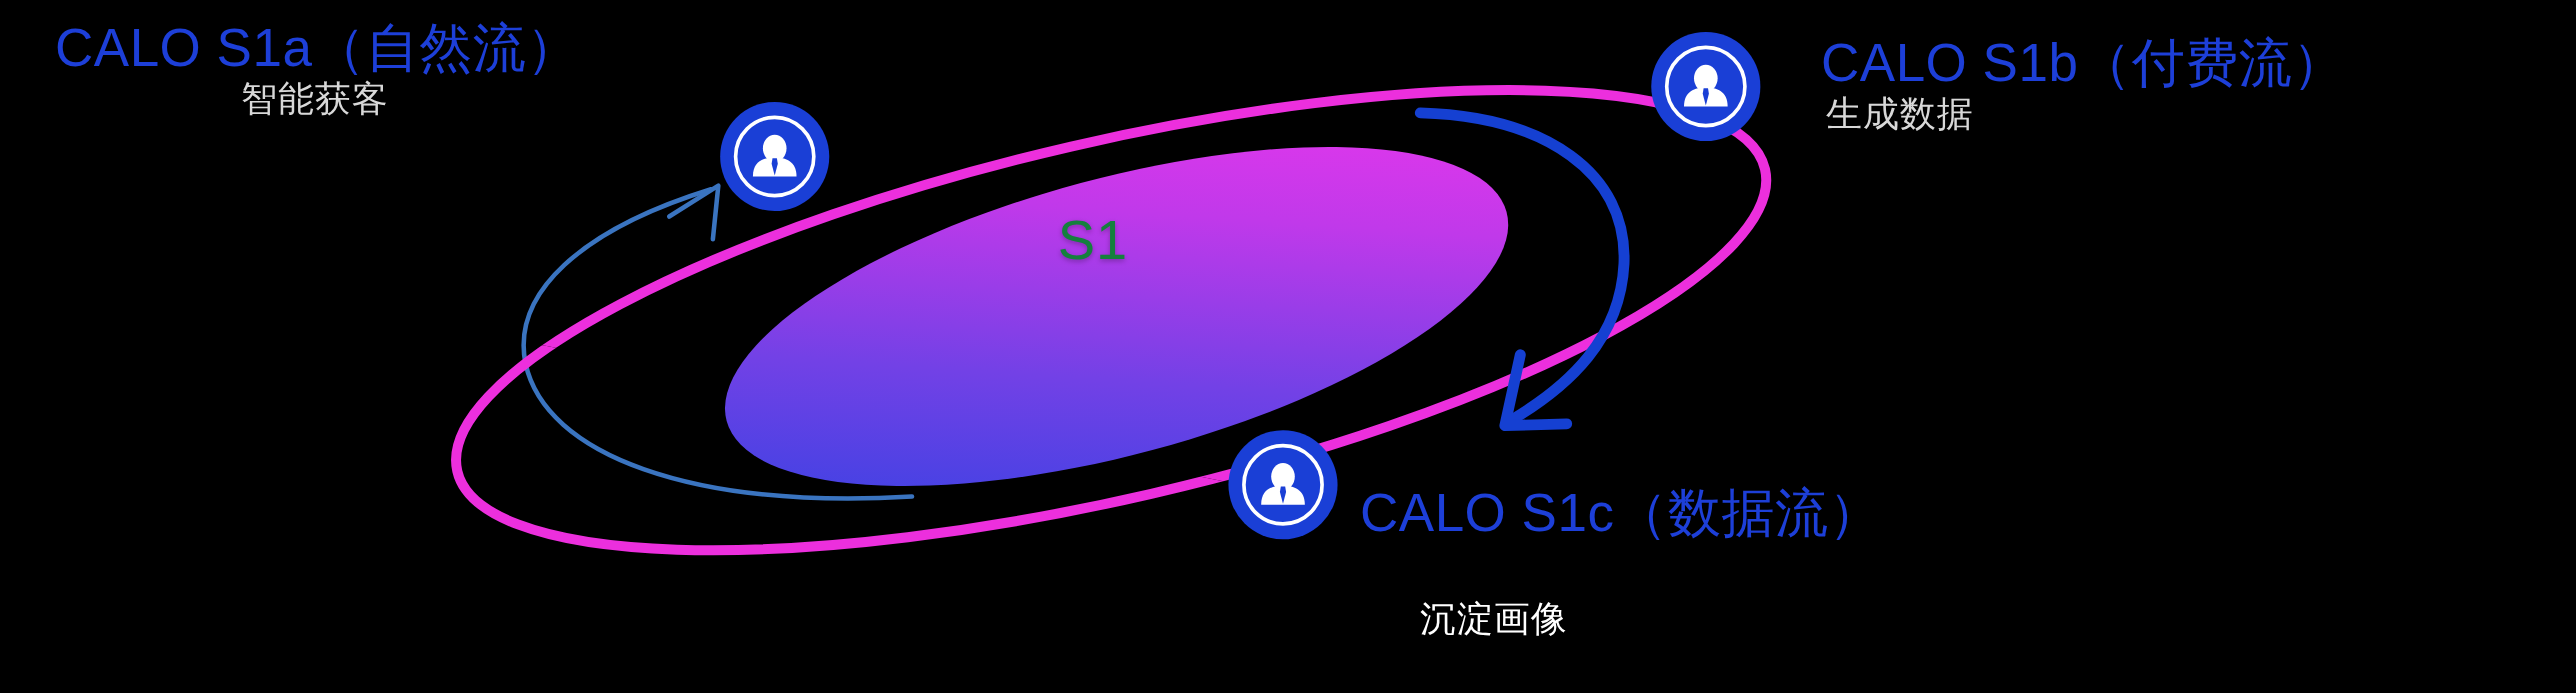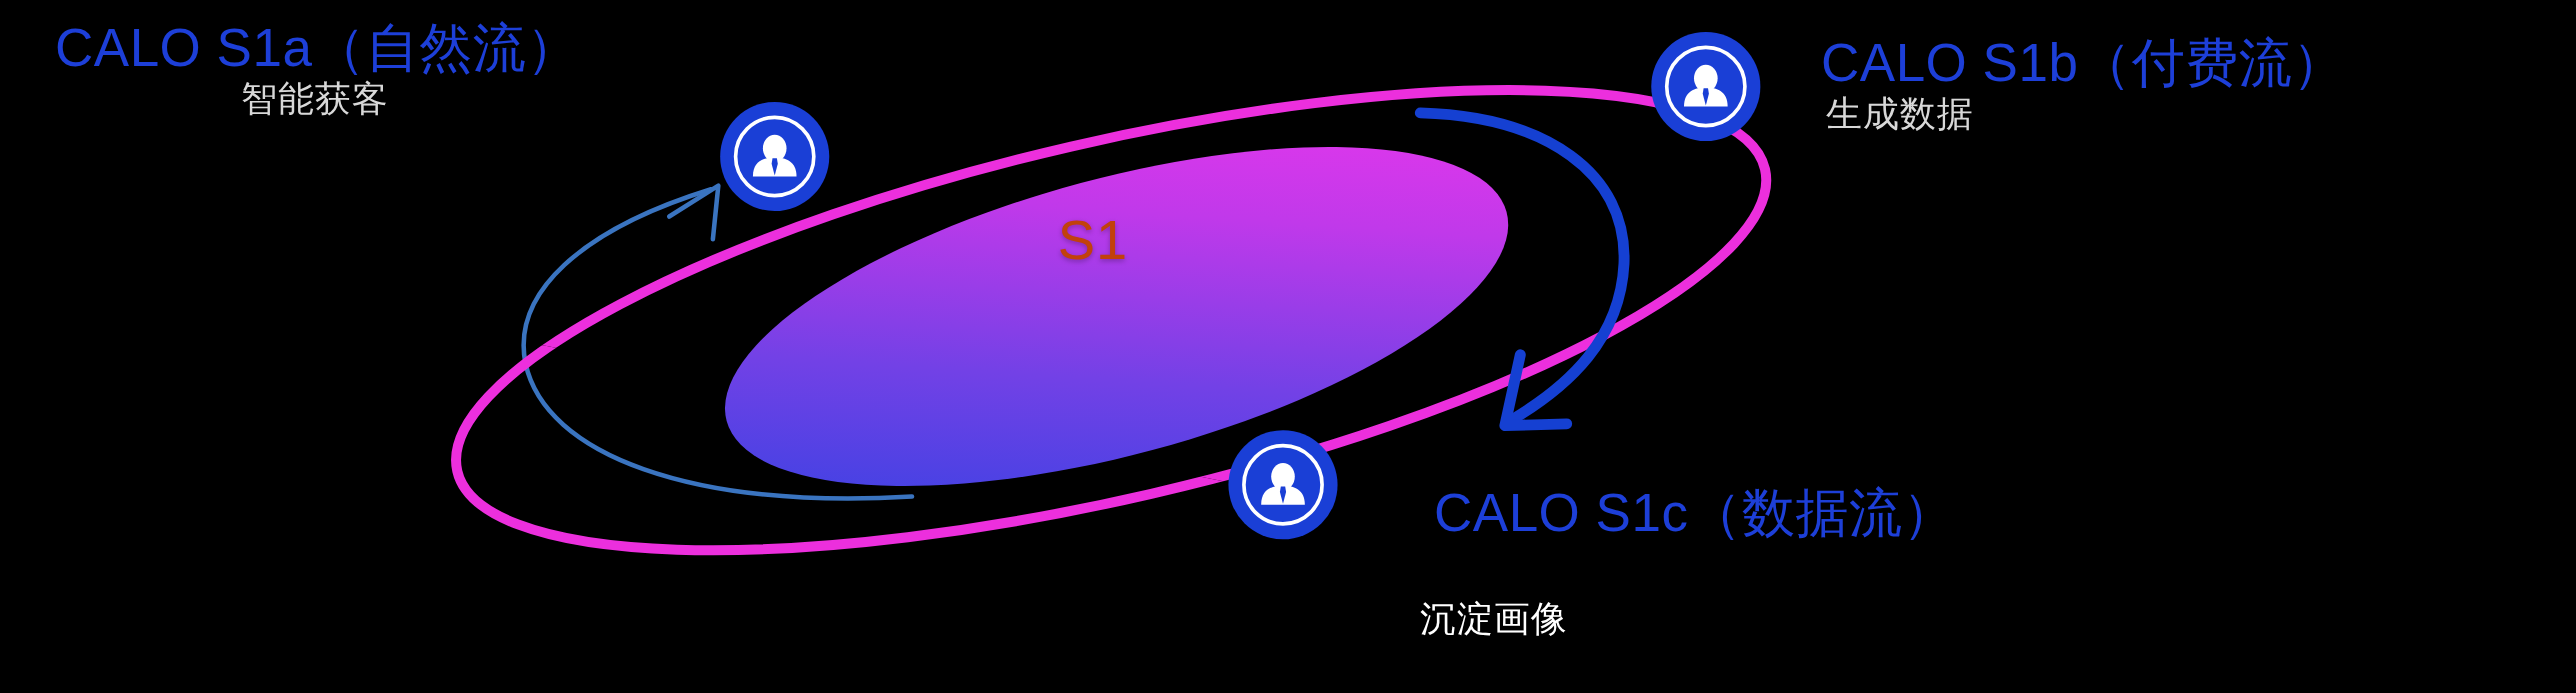--- a/index.html
+++ b/index.html
@@ -41,27 +41,27 @@
   .label-secondary {
     font-size: 36px;
     font-weight: 400;
     letter-spacing: 0.9px;
   }
   
   #label-s1a-title { left: 27px;  top: 20px; margin-left: 28px; }
   #label-s1a-sub   { left: 241px; top: 80px; }
   #label-s1b-title { left: 1821px; top: 35px; }
   #label-s1b-sub   { left: 1826px; top: 95px; }
-  #label-s1c-title { left: 1434px; top: 485px; }
+  #label-s1c-title { left: 1360px; top: 485px; }
   #label-s1c-sub   { left: 1420px; top: 588px; }
 
   .core-text {
     position: absolute;
     text-align: center;
-    color: #c2410c;
+    color: #15803d;
     pointer-events: none;
   }
   #core-title {
     left: 975px;
     top: 207px;
     width: 236px;
     font-size: 56px;
     font-weight: 400;
     letter-spacing: 0.9px;
     text-shadow: 0 1.8px 5.5px rgba(0,0,0,0.28);

